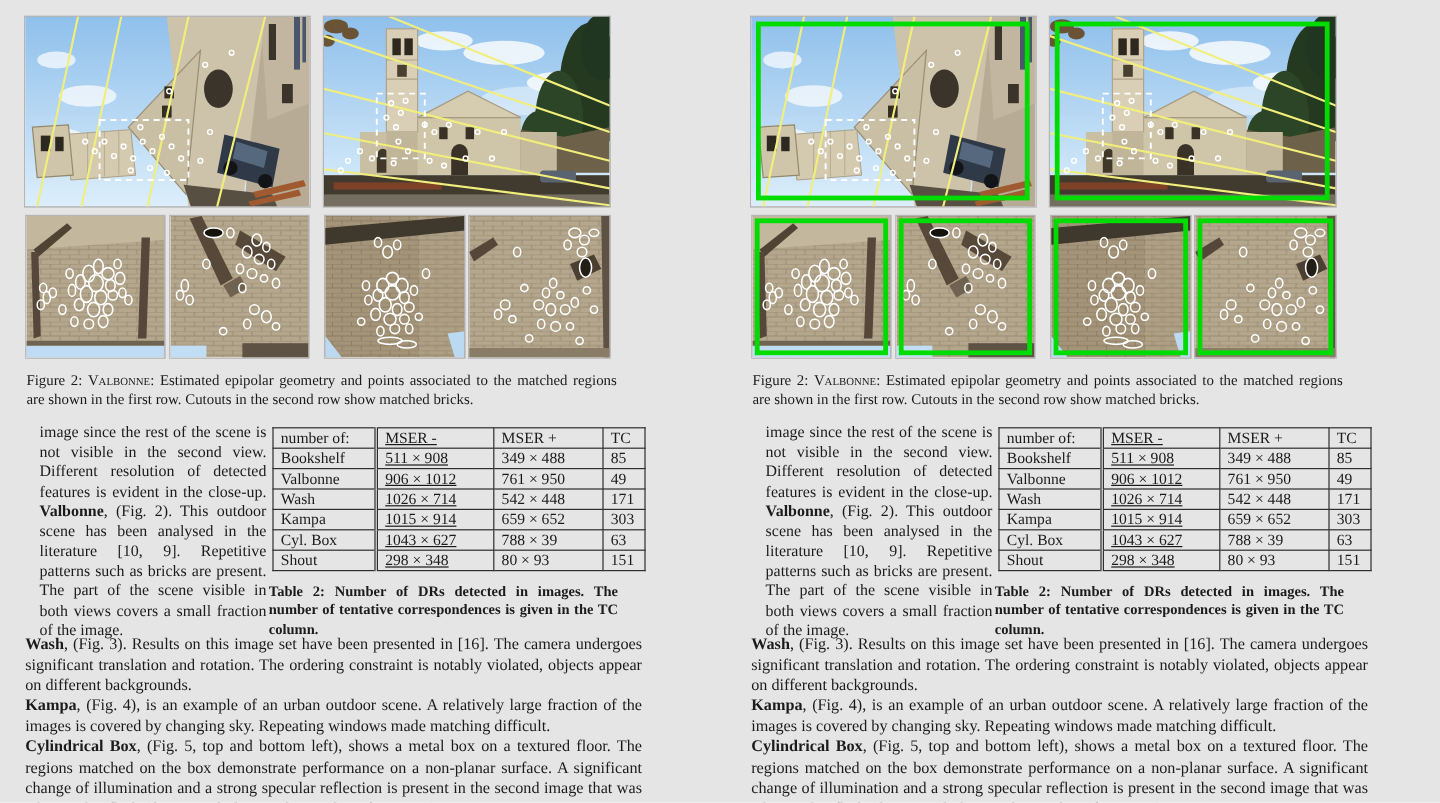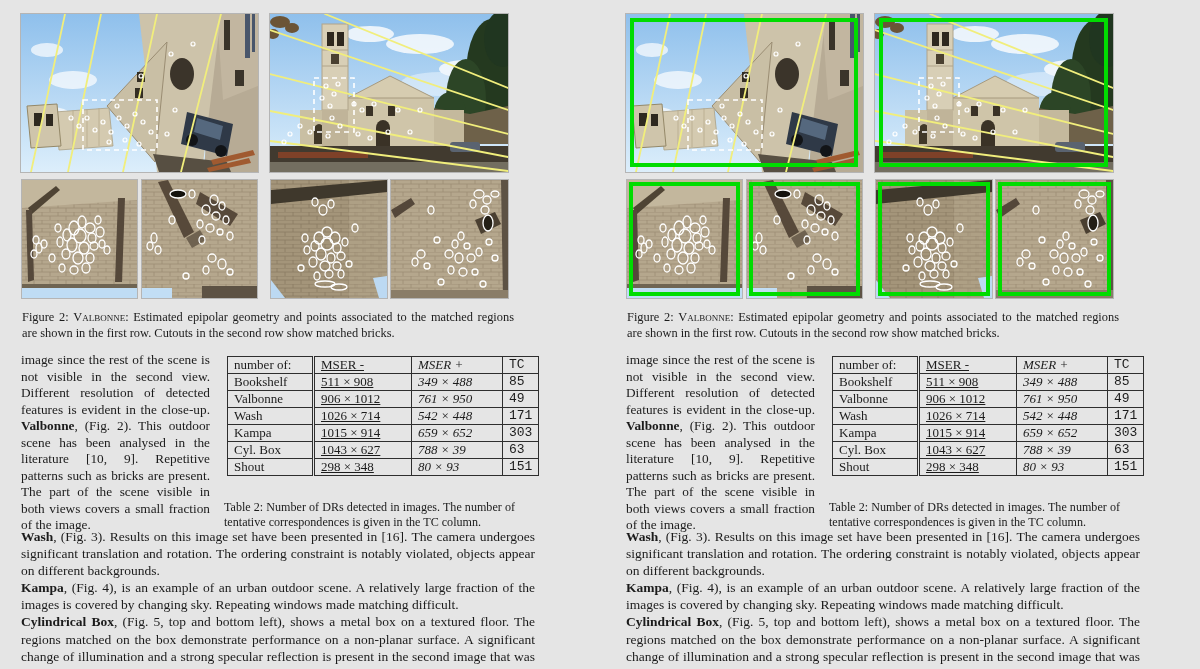--- a/index.html
+++ b/index.html
@@ -18,33 +18,33 @@
   .f-b2{left:142px;top:180px;width:115px;height:118px;}
   .f-b3{left:271px;top:180px;width:116px;height:118px;}
   .f-b4{left:391px;top:180px;width:117px;height:118px;}
   .gbox{position:absolute;border:4px solid var(--green,#00dc00);}
   .gbox.big{left:4px;right:5px;top:4px;bottom:5px;}
   .gbox.small{left:2px;right:2px;top:2px;bottom:2px;}
 
   
   .figcap{position:absolute;left:22px;top:310px;width:492px;font-size:12.4px;line-height:15.9px;text-align:justify;}
   .sc{font-variant:small-caps;}
-  .coltext{position:absolute;left:21px;top:352px;width:189px;font-size:13.3px;line-height:16.55px;text-align:justify;}
-  .tabcap{position:absolute;left:224px;top:500px;width:291px;font-size:12.1px;line-height:15.4px;text-align:justify;}
+  .coltext{position:absolute;left:33px;top:352px;width:189px;font-size:13.3px;line-height:16.55px;text-align:justify;}
+  .tabcap{position:absolute;left:224px;top:486px;width:291px;font-size:12.1px;line-height:15.4px;text-align:justify;font-weight:bold;}
   .bodytext{position:absolute;left:21px;top:528px;width:514px;font-size:13.5px;line-height:17.1px;text-align:justify;}
   .bodytext p{margin:0;}
   b{font-weight:bold;}
 
   
   table.t2{position:absolute;left:227px;top:356px;border-collapse:collapse;font-size:13px;}
   .t2 td{border:1px solid #2e2e2e;text-align:left;padding:0 6px;height:16px;line-height:16px;white-space:nowrap;}
   .t2 td:first-child{border-right:3px double #2e2e2e;min-width:72px;}
   .t2 td:nth-child(2){min-width:84px;text-decoration:underline;}
-  .t2 td:nth-child(3){min-width:78px;font-style:italic;}
-  .t2 td:nth-child(4){min-width:22px;font-family:Liberation Mono, monospace;}
+  .t2 td:nth-child(3){min-width:78px;}
+  .t2 td:nth-child(4){min-width:22px;}
 
   
   .yl line{stroke:var(--yellow,#f1ee7c);stroke-width:1.8;stroke-linecap:round;fill:none;}
   .wb ellipse,.wb circle{fill:none;stroke:#ffffff;stroke-width:1.3;}
   .dot circle{fill:none;stroke:#ffffff;stroke-width:1.2;}
   .dr{fill:none;stroke:#ffffff;stroke-width:1.6;stroke-dasharray:5 4;}
   .hidden-defs{position:absolute;width:0;height:0;overflow:hidden;}
 </style>
 </head>
 <body>

